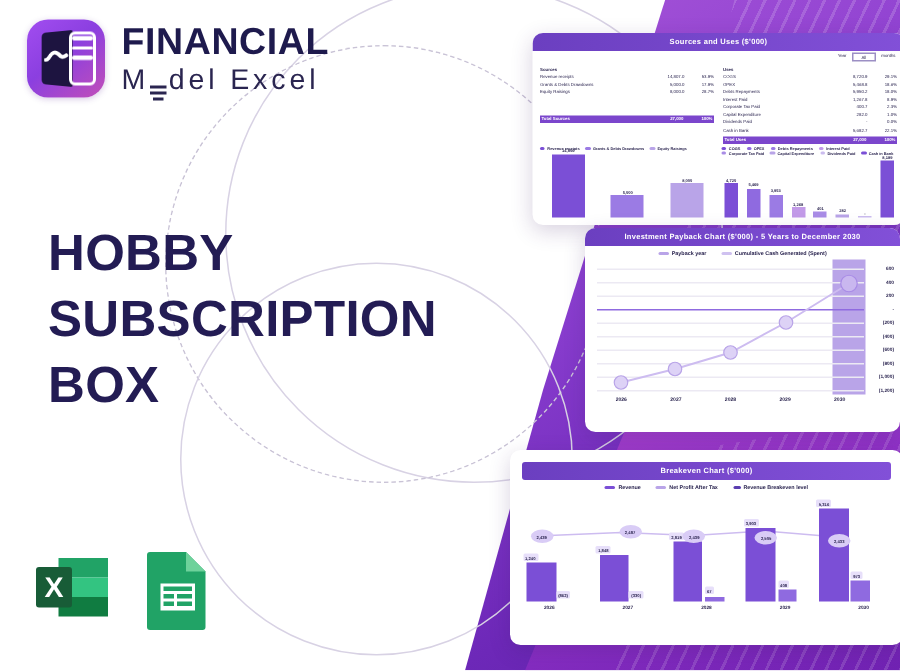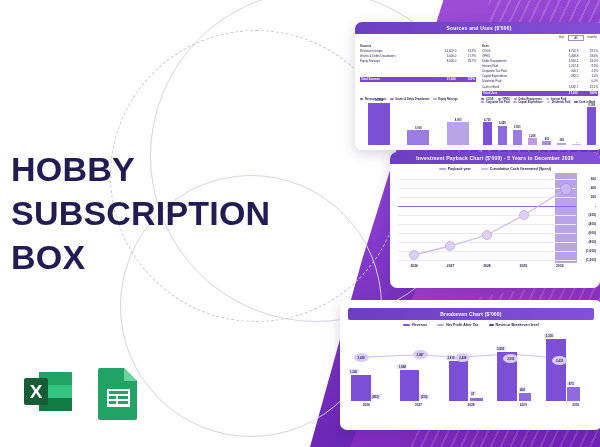--- a/index.html
+++ b/index.html
@@ -76,21 +76,21 @@
     display:flex;align-items:center;
   }
   .brand-line2 .oglyph{
     position:relative;display:inline-block;width:13px;
   }
   .brand-line2 .oglyph .bar{
     position:absolute;left:1px;width:11px;height:1.6px;background:#2a2550;
   }
 
   .headline{
-    position:absolute;left:11px;top:147px;
+    position:absolute;left:32px;top:147px;
     font-size:34px;line-height:1.30;font-weight:bold;
     color:#231c54;letter-spacing:.2px;
   }
 
   .fileicons{position:absolute;left:22px;top:366px;display:flex;gap:22px;}
   .xls-icon{position:relative;width:52px;height:52px;}
   .gs-icon{position:relative;width:45px;height:54px;}
 
   
   .card{
@@ -169,20 +169,47 @@
   <div class="bg-purple-wedge"></div>
   <div class="bg-stripes"></div>
   <div class="bg-purple-wedge2"></div>
   <div class="bg-stripes2"></div>
   <div class="arc" style="left:150px;top:-10px;width:330px;height:330px;"></div>
   <div class="arc-dashed" style="left:110px;top:30px;width:290px;height:290px;"></div>
   <div class="arc" style="left:120px;top:175px;width:260px;height:260px;"></div>
 
   <div class="left">
 
+    <div class="brand">
+      <div class="logo-badge">
+        <div class="logo-page">
+          <svg width="17" height="12" viewBox="0 0 17 12">
+            <path d="M1 8 C4 8 4 3 7.5 3 C11 3 11 8 15 5" stroke="#ffffff" stroke-width="2.6" fill="none" stroke-linecap="round"></path>
+          </svg>
+        </div>
+        <div class="logo-frame"></div>
+        <div class="logo-lines">
+          <i></i>
+            <i></i>
+            <i></i>
+        </div>
+      </div>
+      <div class="brand-text">
+        <div class="brand-line1">FINANCIAL</div>
+        <div class="brand-line2">
+          <span>M</span>
+            <span class="oglyph">
+              <span class="bar" style="top:4px;"></span>
+              <span class="bar" style="top:8px;"></span>
+              <span class="bar" style="top:12px;width:7px;left:3px;"></span>
+            </span>
+            <span>del  Excel</span>
+        </div>
+      </div>
+    </div>
 
     <div class="headline">HOBBY SUBSCRIPTION BOX</div>
 
     <div class="fileicons">
 
       <div class="xls-icon">
         <svg width="52" height="52" viewBox="0 0 52 52">
           <rect x="17" y="6" width="33" height="13" fill="#21a366"></rect>
           <rect x="17" y="19" width="33" height="13" fill="#33c481"></rect>
           <rect x="17" y="32" width="33" height="13" fill="#107c41"></rect>

